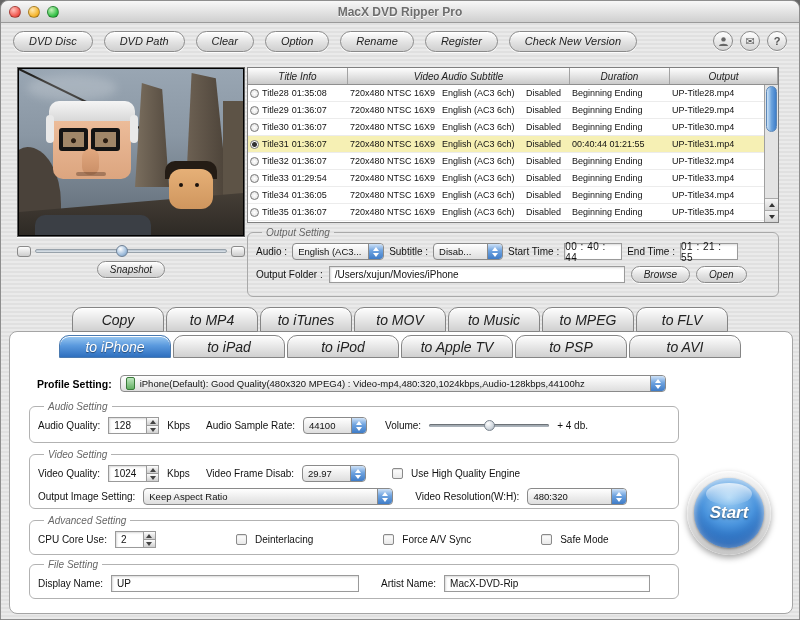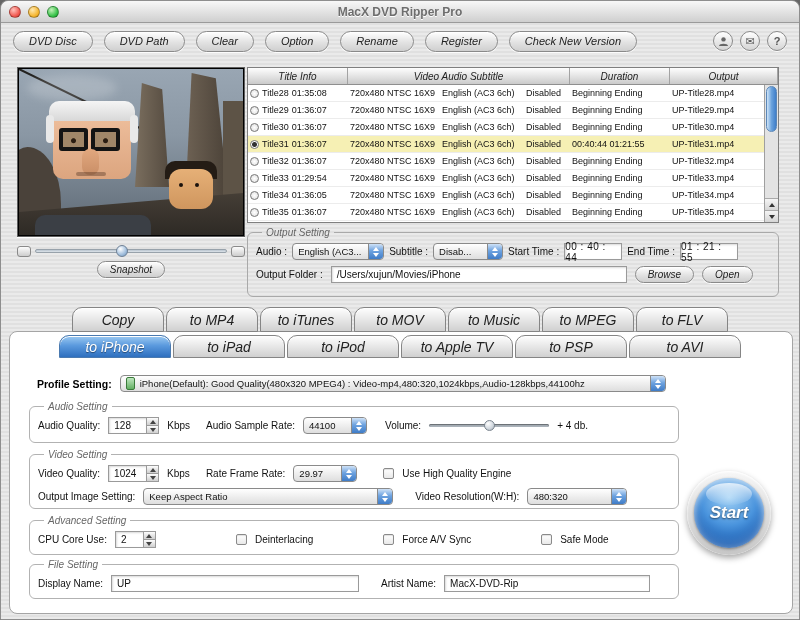--- a/index.html
+++ b/index.html
@@ -404,21 +404,21 @@
         <span class="popup-cap">
             <i class="up"></i>
             <i class="dn"></i>
           </span>
       </span>
       <span class="lbl">Start Time :</span>
       <span class="timebox">00 : 40 : 44</span>
       <span class="lbl">End Time :</span>
       <span class="timebox">01 : 21 : 55</span>
     </div>
-    <div class="frow" style="margin-top:6px; ">
+    <div class="frow" style="margin-top:6px; gap:6px;">
       <span class="lbl">Output Folder :</span>
       <span class="tinput" style="width:296px;">/Users/xujun/Movies/iPhone</span>
       <span class="pill small">Browse</span>
       <span class="pill small">Open</span>
     </div>
   </fieldset>
 
   <div class="panel"></div>
   <div class="tabs tabs1">
       <div class="tab">Copy</div>
@@ -484,21 +484,21 @@
     <div class="frow">
       <span class="lbl">Video Quality:</span>
       <span class="stepper">
         <span class="val">1024</span>
         <span class="btns">
             <i class="up"></i>
             <i class="dn"></i>
           </span>
       </span>
       <span class="lbl">Kbps</span>
-      <span class="lbl" style="margin-left:8px;">Rate Frame Rate:</span>
+      <span class="lbl" style="margin-left:8px;">Video Frame Disab:</span>
       <span class="popup" style="width:64px;">
         <span>29.97</span>
         <span class="popup-cap">
             <i class="up"></i>
             <i class="dn"></i>
           </span>
       </span>
       <span class="cb" style="margin-left:18px;"></span>
       <span class="lbl">Use High Quality Engine</span>
     </div>

